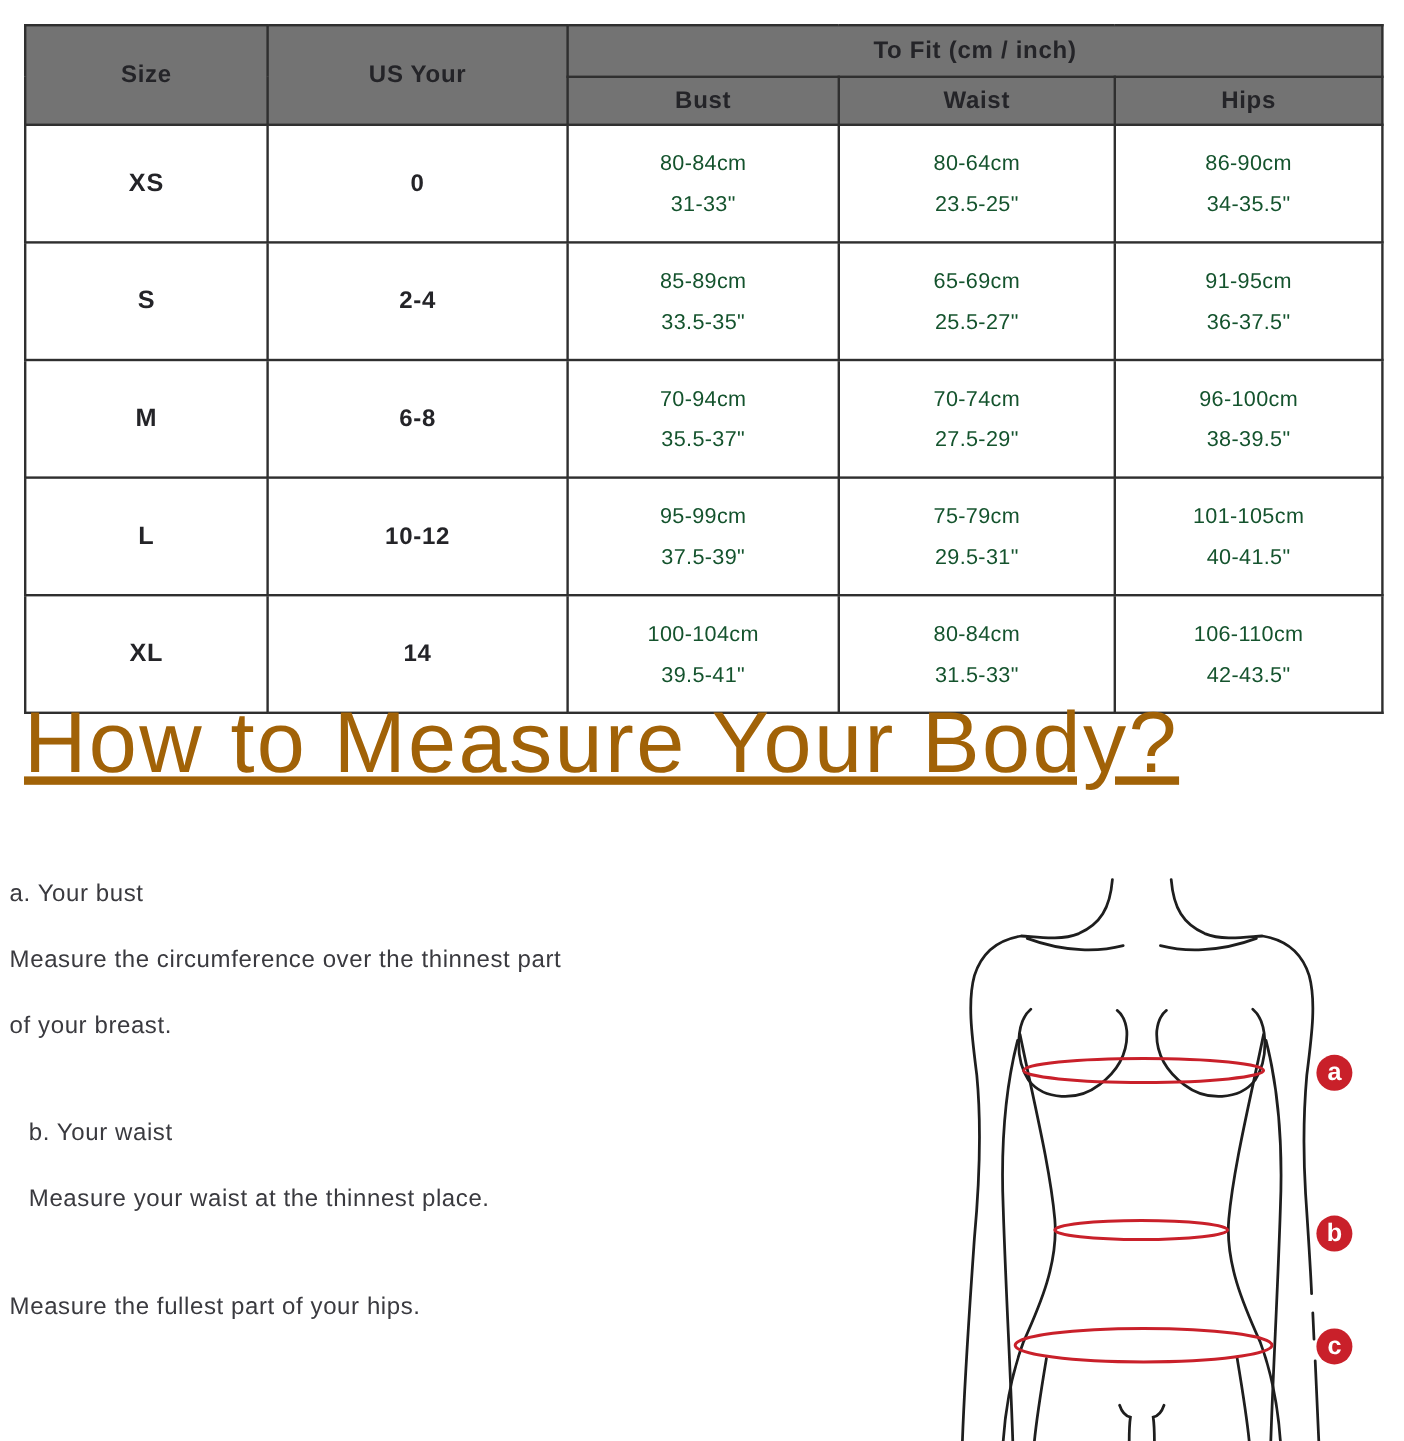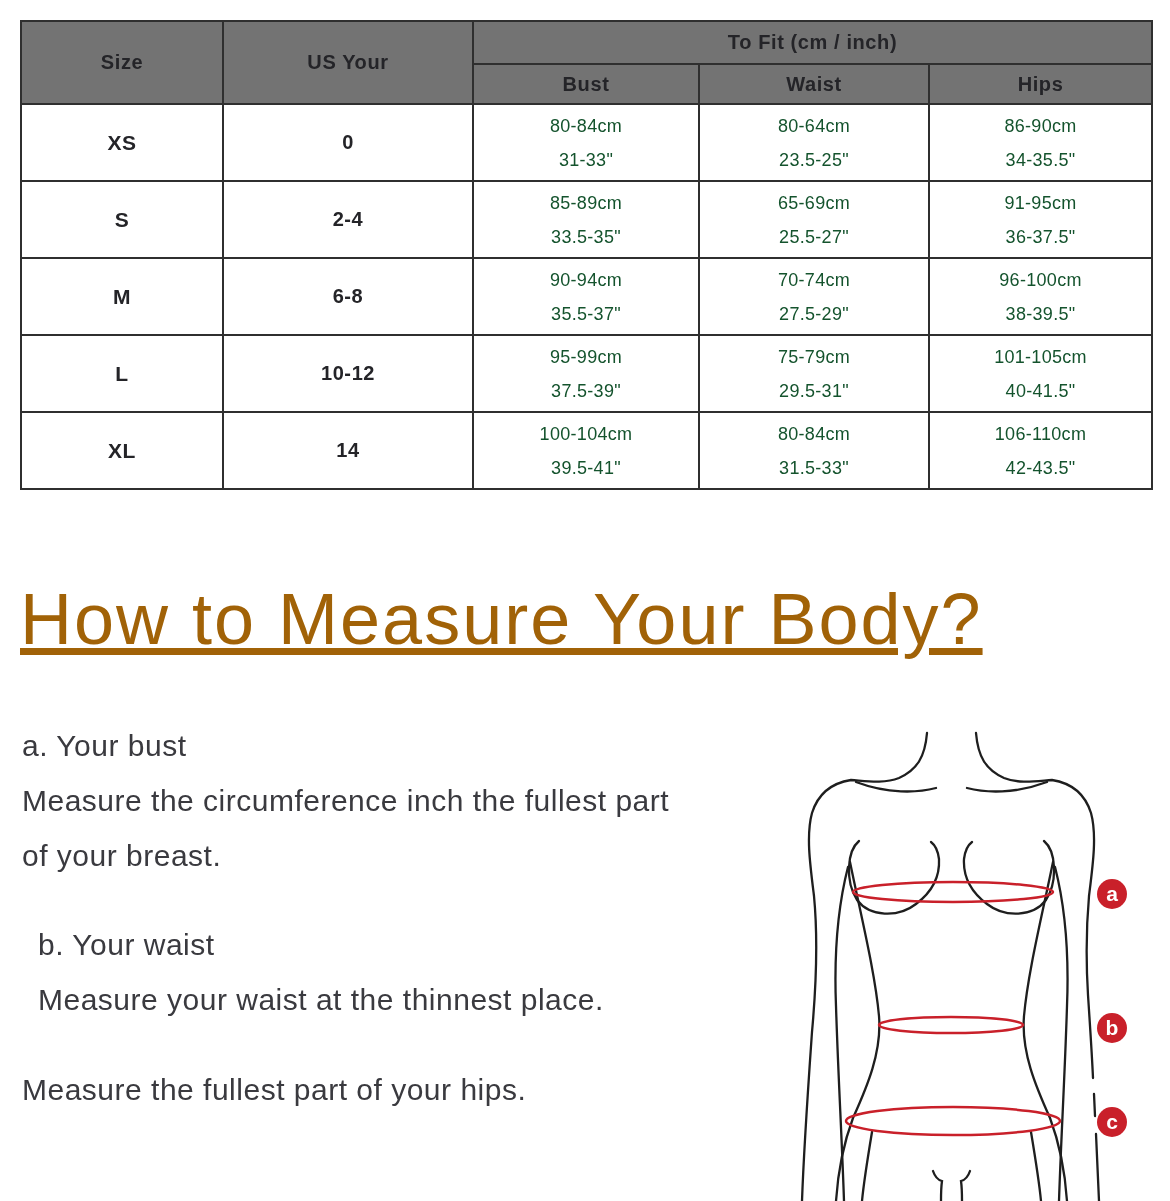--- a/index.html
+++ b/index.html
@@ -28,21 +28,21 @@
   }
   .size-table thead th {
     background: #737373;
     font-size: 20px;
     font-weight: bold;
     letter-spacing: 0.6px;
     color: #242428;
   }
   .row-top { height: 43px; }
   .row-sub { height: 40px; }
-  .size-table tbody tr { height: 77px; }
+  .size-table tbody tr { height: 98px; }
   .size-table tbody th {
     font-size: 21px;
     font-weight: bold;
     letter-spacing: 0.6px;
     background: #ffffff;
     color: #242428;
   }
   .us-cell {
     font-size: 20px;
     font-weight: bold;
@@ -67,23 +67,23 @@
     font-weight: 400;
     letter-spacing: 2px;
     color: #a16207;
     white-space: nowrap;
     text-decoration: underline;
   }
 
   
   .instr {
     position: absolute;
-    left: 22px;
+    left: 8px;
     width: 790px;
-    font-size: 30px;
+    font-size: 20px;
     letter-spacing: 0.5px;
     line-height: 55px;
     color: #3a3a3f;
   }
   .instr-a { top: 718px; }
   .instr-b { top: 917px; margin-left: 16px; }
   .instr-c { top: 1062px; }
 
   
   .figure-wrap {
@@ -163,21 +163,21 @@
       </td>
       <td class="fit-cell">
         <span class="cell-line">91-95cm</span>
         <span class="cell-line">36-37.5"</span>
       </td>
     </tr>
     <tr>
       <th>M</th>
       <td class="us-cell">6-8</td>
       <td class="fit-cell">
-        <span class="cell-line">90-94cm</span>
+        <span class="cell-line">70-94cm</span>
         <span class="cell-line">35.5-37"</span>
       </td>
       <td class="fit-cell">
         <span class="cell-line">70-74cm</span>
         <span class="cell-line">27.5-29"</span>
       </td>
       <td class="fit-cell">
         <span class="cell-line">96-100cm</span>
         <span class="cell-line">38-39.5"</span>
       </td>
@@ -214,21 +214,21 @@
         <span class="cell-line">42-43.5"</span>
       </td>
     </tr>
   </tbody>
 </table>
 
 <h1 class="page-heading">How to Measure Your Body?</h1>
 
 <div class="instr instr-a">
   <div>a. Your bust</div>
-  <div>Measure the circumference inch the fullest part</div>
+  <div>Measure the circumference over the thinnest part</div>
   <div>of your breast.</div>
 </div>
 
 <div class="instr instr-b">
   <div>b. Your waist</div>
   <div>Measure your waist at the thinnest place.</div>
 </div>
 
 <div class="instr instr-c">
   <div>Measure the fullest part of your hips.</div>

